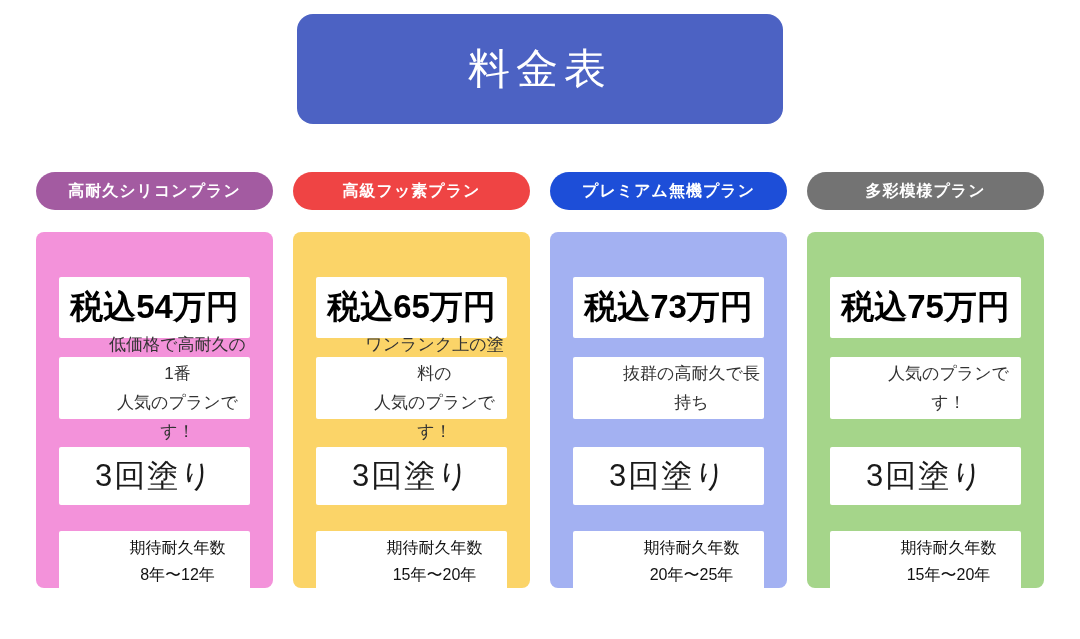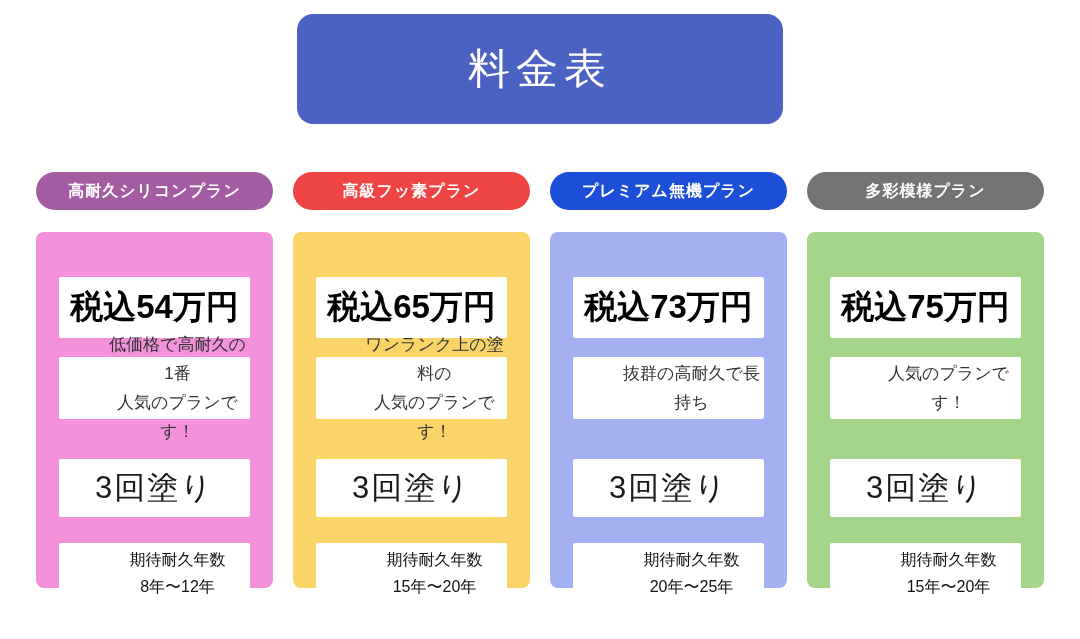--- a/index.html
+++ b/index.html
@@ -73,21 +73,21 @@
     height: 62px;
     display: flex;
     flex-direction: column;
     align-items: center;
     justify-content: center;
     font-size: 17px;
     line-height: 1.72;
     color: #333333;
   }
   .coats-box {
-    margin-top: 40px;
+    margin-top: 28px;
     height: 58px;
     display: flex;
     align-items: center;
     justify-content: center;
     font-size: 31px;
     font-weight: 400;
     color: #1a1a1a;
     letter-spacing: 2px;
   }
   .dur-box {

